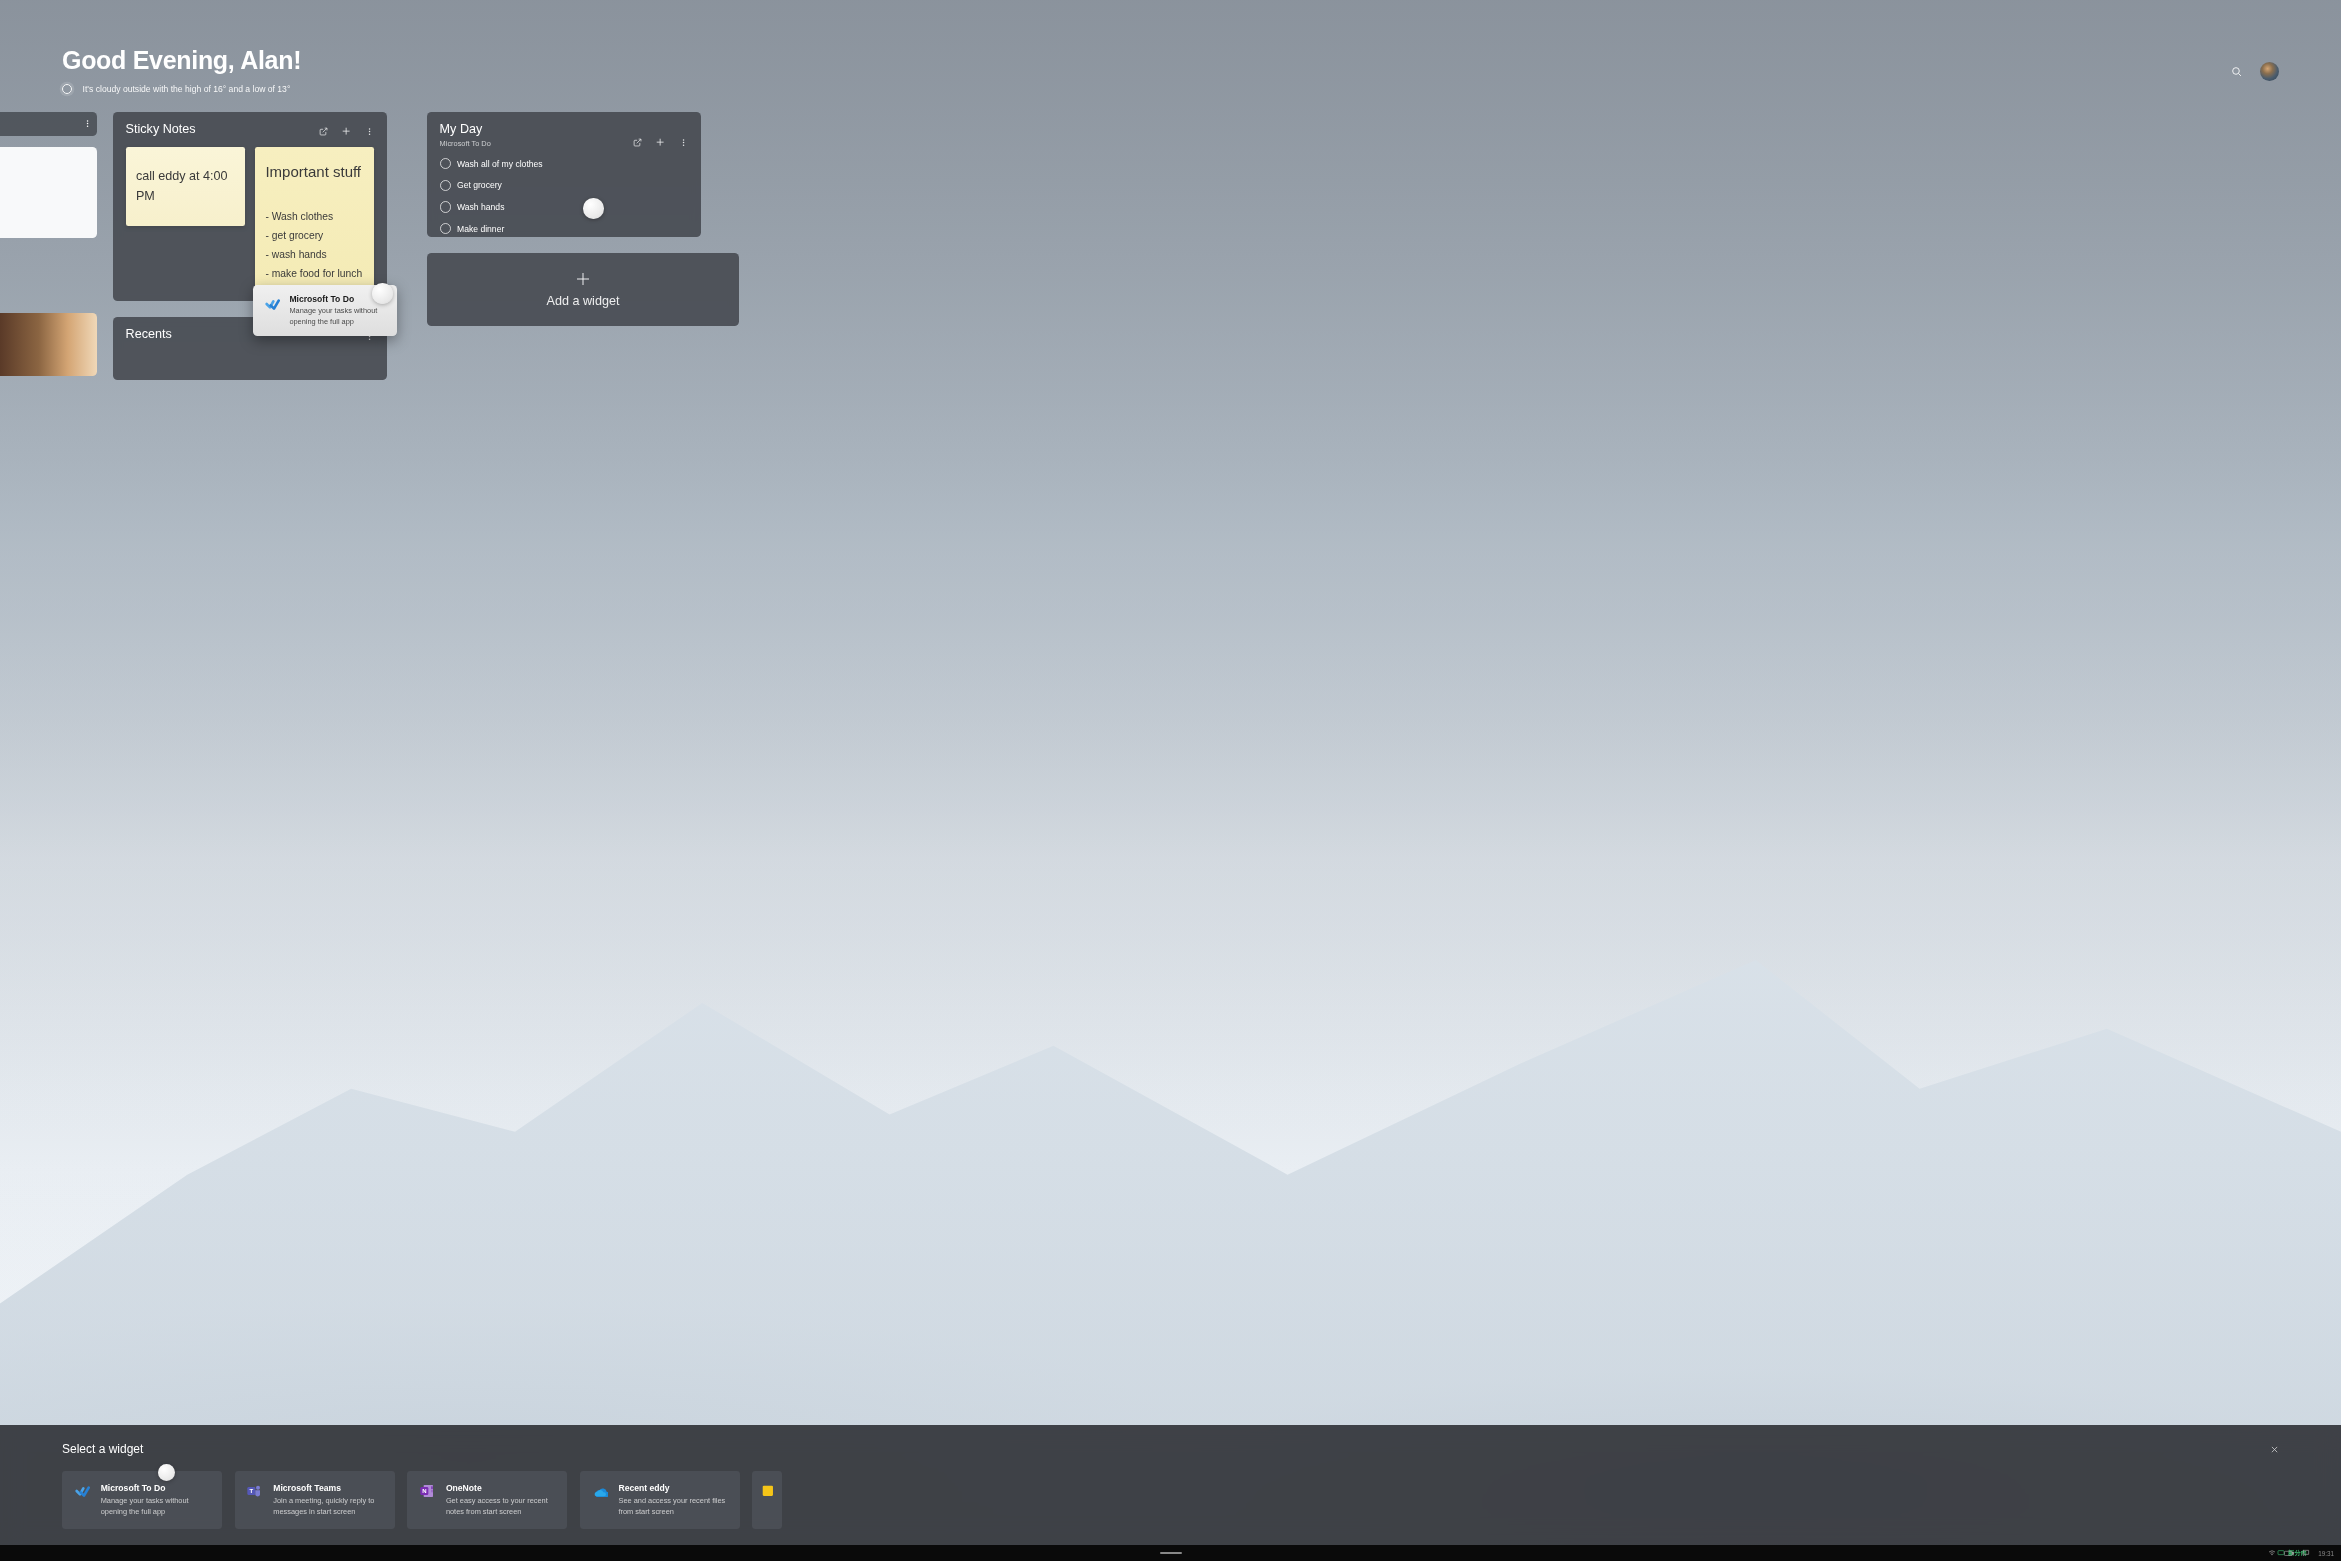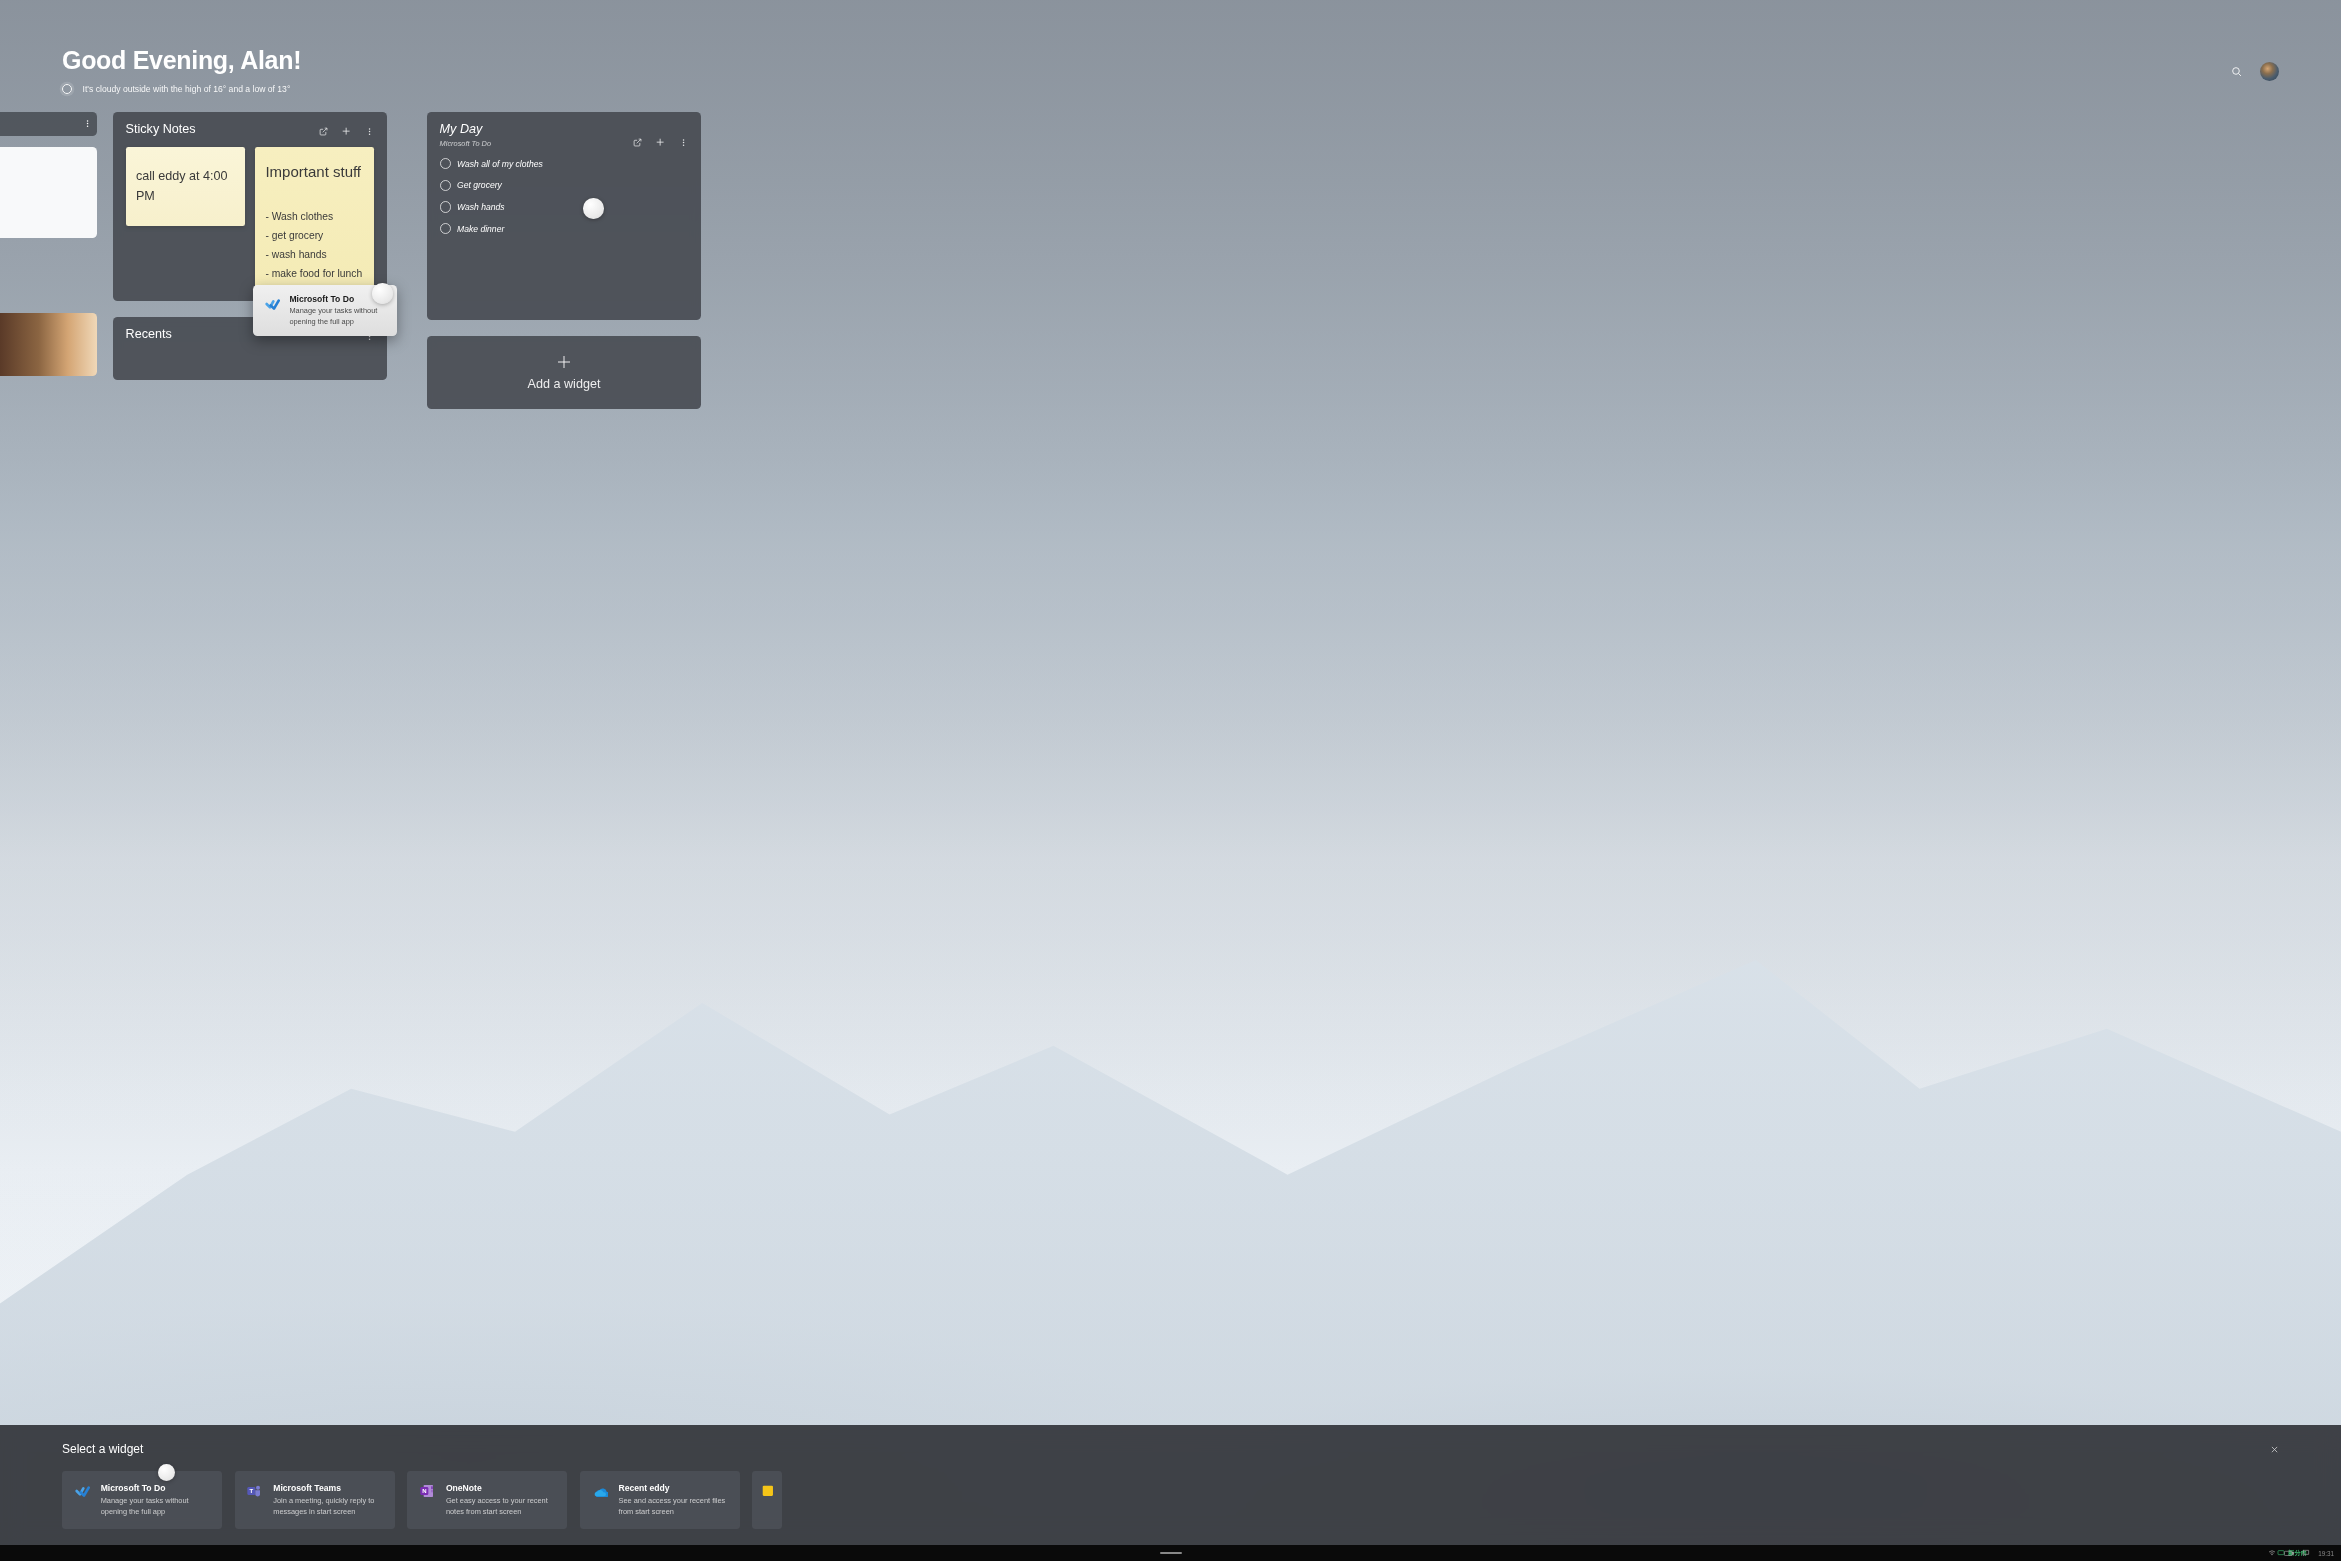--- a/index.html
+++ b/index.html
@@ -71,24 +71,24 @@
 
 .widget-col { display: flex; flex-direction: column; gap: 16px; }
 .widget {
   background: rgba(68,72,78,0.88);
   border-radius: 4.6px;
   padding: 10.3px 12.6px;
   color: #fff;
   backdrop-filter: blur(4.6px);
 }
 .widget-sticky { width: 274px; height: 189px; }
-.widget-myday { width: 274px; height: 208px; position: relative; font-style: italic; }
+.widget-myday { width: 274px; height: 125px; position: relative; }
 .widget-recents { width: 274px; height: 63px; }
 .widget-add {
-  width: 274px; height: 73px;
+  width: 312px; height: 73px;
   display: flex; flex-direction: column; align-items: center; justify-content: center;
   gap: 6.9px; cursor: pointer;
 }
 
 .widget-header {
   display: flex; align-items: flex-end; justify-content: space-between;
   margin-bottom: 10.3px;
 }
 .widget-title-block { display: flex; flex-direction: column; gap: 2.3px; }
 .widget-title { font-size: 12.6px; font-weight: 400; }

